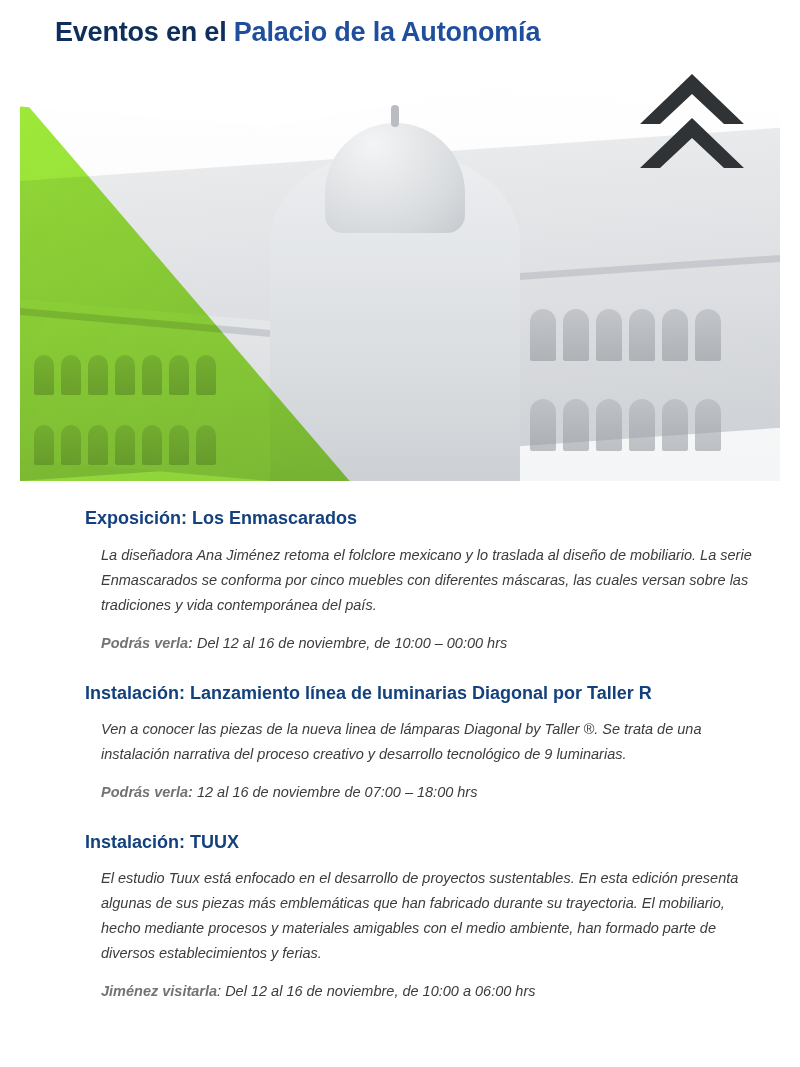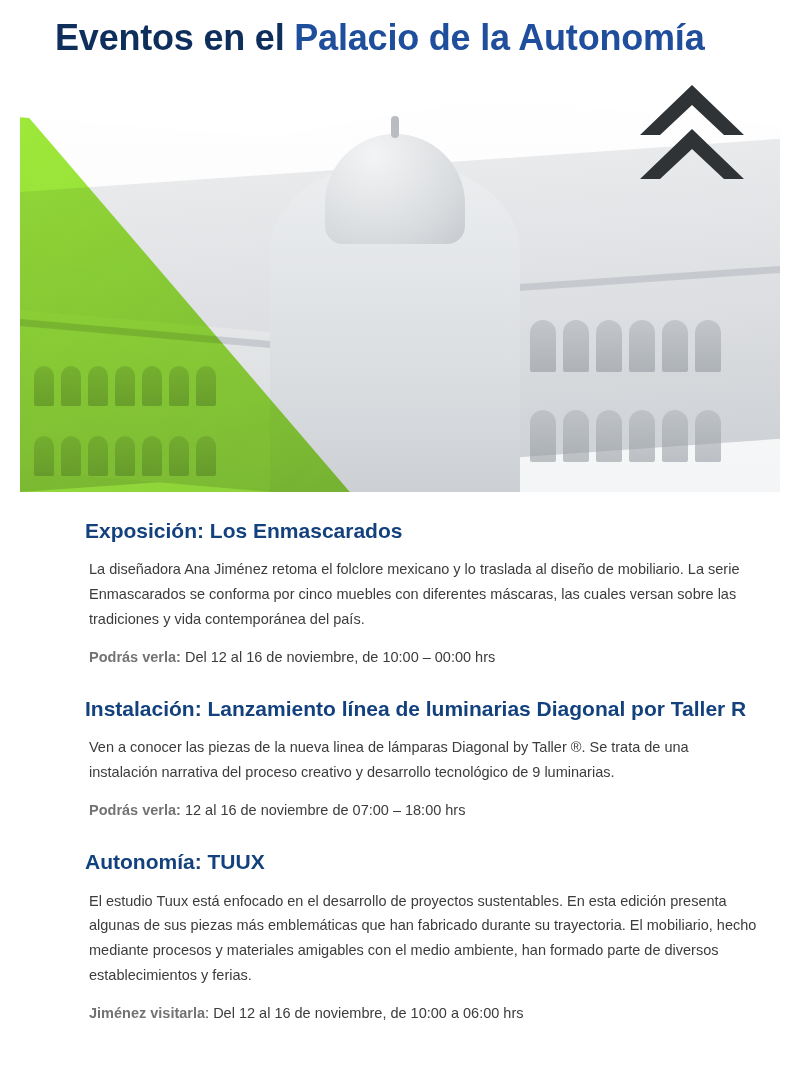--- a/index.html
+++ b/index.html
@@ -19,21 +19,21 @@
     width: 800px;
     position: relative;
   }
 
   
   .header {
     padding: 16px 0 14px 55px;
   }
   .header h1 {
     margin: 0;
-    font-size: 36px;
+    font-size: 27px;
     line-height: 1.2;
     font-weight: bold;
     letter-spacing: -0.2px;
     color: #12396b;
   }
   .header h1 .accent {
     color: #1f4e9c;
   }
   .header h1 .lead {
     color: #0e2f5c;
@@ -160,32 +160,33 @@
 
   
   .content {
     padding: 26px 40px 40px 85px;
   }
   .event { margin-bottom: 26px; }
   .event:last-child { margin-bottom: 0; }
 
   .event h2 {
     margin: 0 0 13px 0;
-    font-size: 21px;
+    font-size: 18px;
     line-height: 1.25;
     font-weight: bold;
     color: #13417e;
     max-width: 690px;
   }
   .event p {
-    margin: 0 0 13px 4px;
+    margin: 0 0 13px 16px;
     font-size: 14.5px;
     line-height: 1.72;
     color: #3c3c3c;
     max-width: 672px;
+    font-style: italic;
   }
   .event p.when {
     margin-bottom: 0;
     color: #3c3c3c;
   }
   .when .lbl {
     font-weight: bold;
     color: #737373;
   }
 </style>
@@ -269,19 +270,19 @@
       <p class="when"><span class="lbl">Podrás verla:</span><span> Del 12 al 16 de noviembre, de 10:00 – 00:00 hrs</span></p>
     </article>
 
     <article class="event">
       <h2>Instalación: Lanzamiento línea de luminarias Diagonal por Taller R</h2>
       <p>Ven a conocer las piezas de la nueva linea de lámparas Diagonal by Taller ®. Se trata de una instalación narrativa del proceso creativo y desarrollo tecnológico de 9 luminarias.</p>
       <p class="when"><span class="lbl">Podrás verla:</span><span> 12 al 16 de noviembre de 07:00 – 18:00 hrs</span></p>
     </article>
 
     <article class="event">
-      <h2>Autonomía: TUUX</h2>
+      <h2>Instalación: TUUX</h2>
       <p>El estudio Tuux está enfocado en el desarrollo de proyectos sustentables. En esta edición presenta algunas de sus piezas más emblemáticas que han fabricado durante su trayectoria. El mobiliario, hecho mediante procesos y materiales amigables con el medio ambiente, han formado parte de diversos establecimientos y ferias.</p>
       <p class="when"><span class="lbl">Jiménez visitarla</span><span>: Del 12 al 16 de noviembre, de 10:00 a 06:00 hrs</span></p>
     </article>
 
   </main>
 </div>
 
 </body></html>

